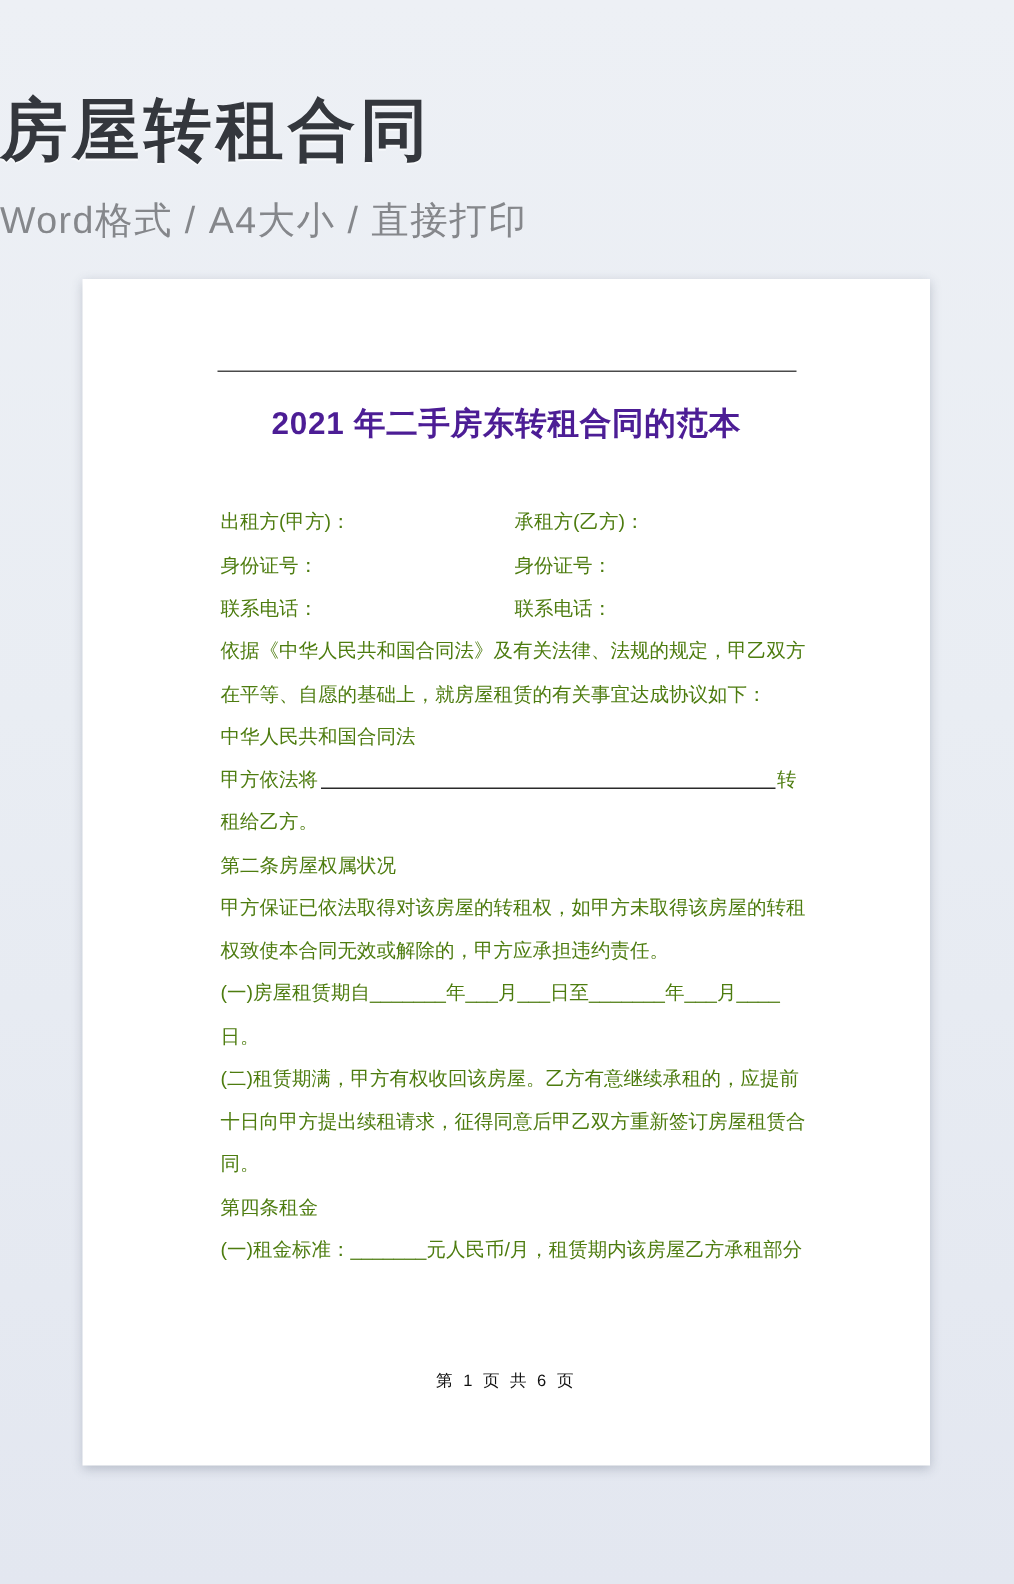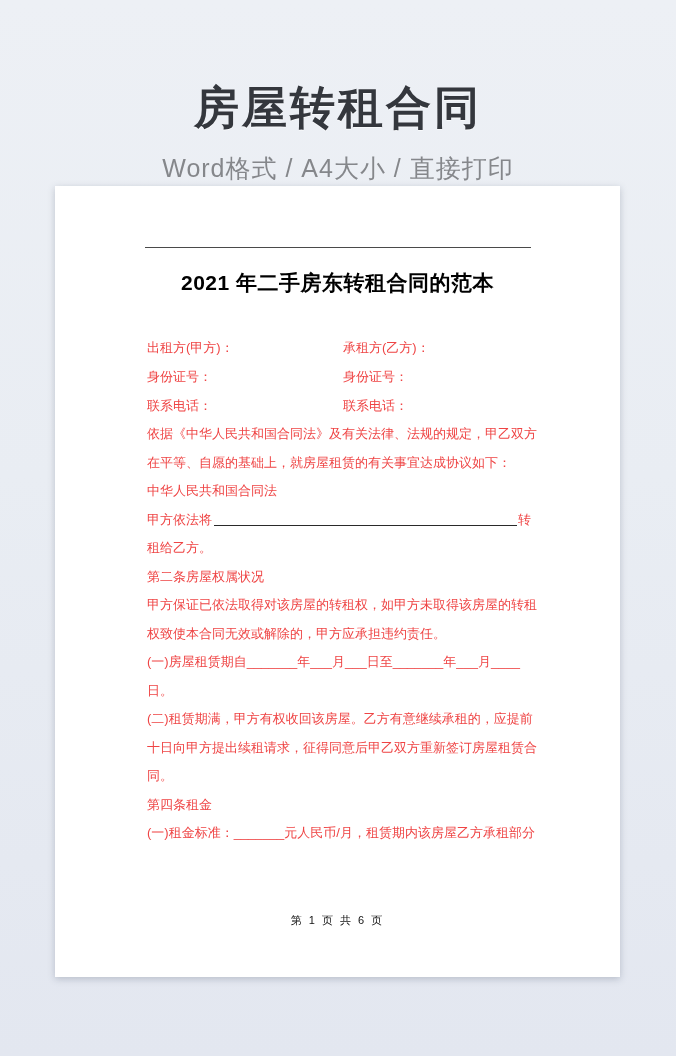--- a/index.html
+++ b/index.html
@@ -10,22 +10,21 @@
     width: 676px;
     height: 1056px;
     position: relative;
     overflow: hidden;
     background: linear-gradient(180deg, #edf0f5 0%, #e9edf3 45%, #e3e7f0 100%);
     font-family: "Liberation Sans", "DejaVu Sans", sans-serif;
   }
 
   
   .hero {
-    padding-top: 85px;
-    text-align: center;
+    padding-top: 64px;
   }
   .hero-title {
     font-size: 45px;
     line-height: 46px;
     font-weight: 900;
     color: #34373d;
     letter-spacing: 3px;
     text-shadow: 0 1px 0 rgba(255,255,255,0.6);
   }
   .hero-subtitle {
@@ -53,29 +52,29 @@
     height: 0;
     border-top: 1px solid #4a4a4a;
   }
   .doc-title {
     margin-top: 21px;
     height: 28px;
     line-height: 28px;
     text-align: center;
     font-size: 21px;
     font-weight: bold;
-    color: #000000;
+    color: #4c1d95;
     letter-spacing: 0.5px;
   }
 
   .content {
     margin: 36px 0 0 92px;
     width: 384px;
     font-size: 13px;
-    color: #ef4444;
+    color: #4d7c0f;
   }
   .line {
     height: 28.5px;
     display: flex;
     align-items: center;
     white-space: nowrap;
   }
   .party-row {
     height: 29px;
     display: flex;

